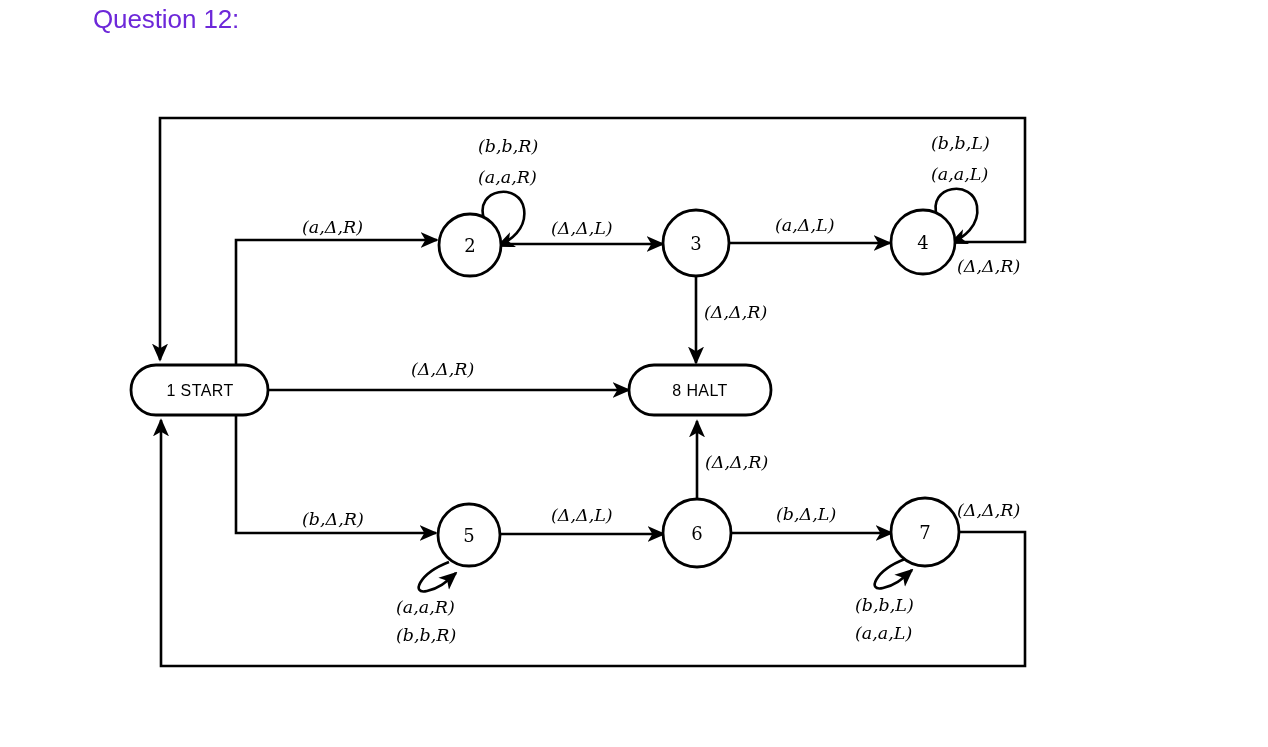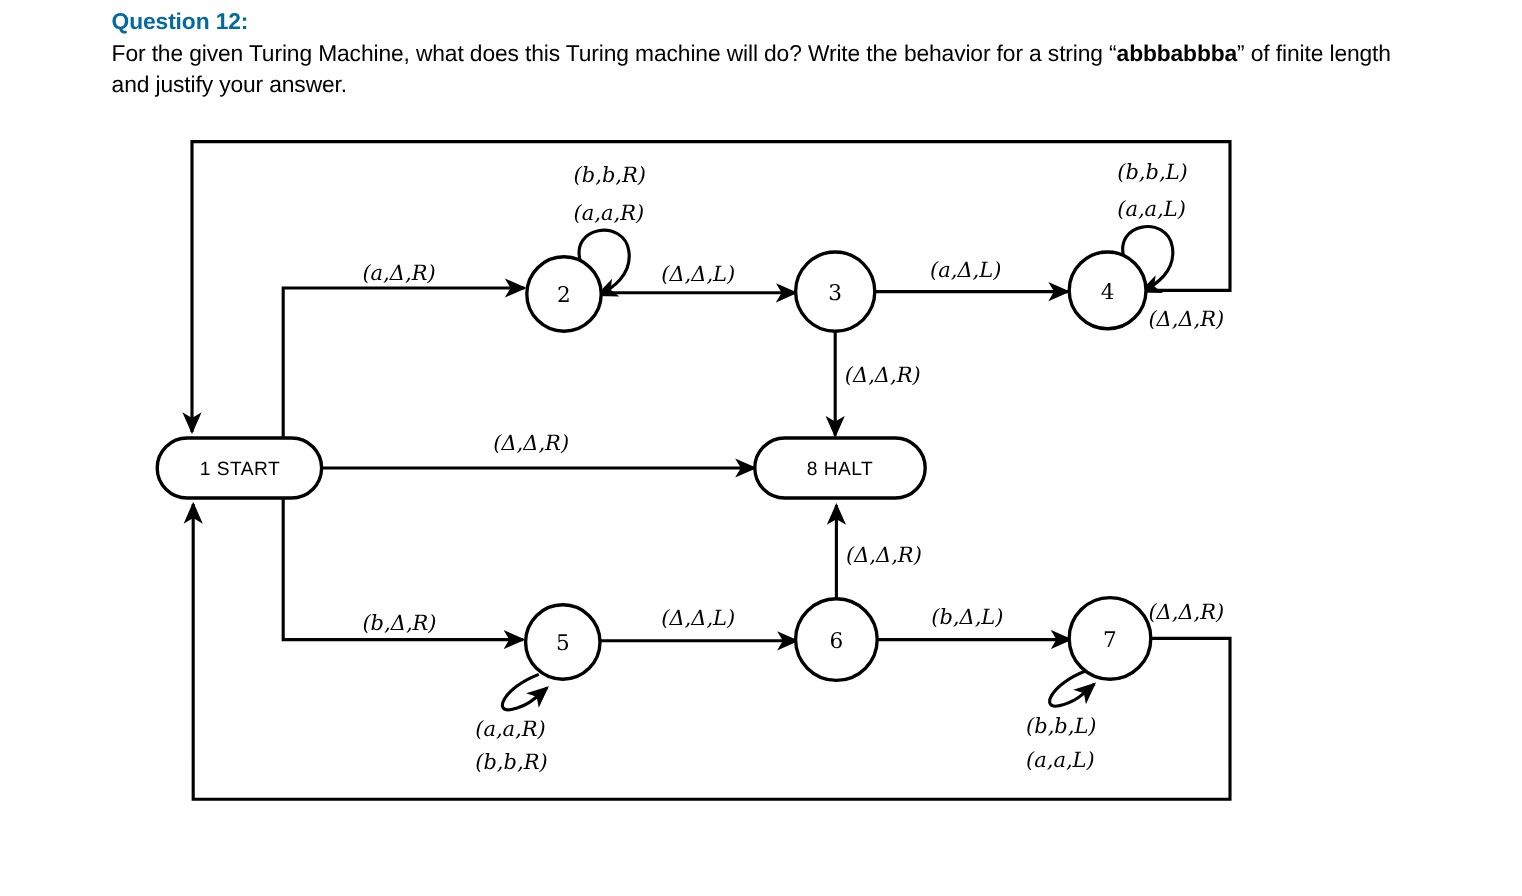--- a/index.html
+++ b/index.html
@@ -16,23 +16,23 @@
     font-family: "Liberation Sans", sans-serif;
   }
   #question-block {
     position: absolute;
     left: 93px;
     top: 6px;
     width: 1085px;
   }
   #question-title {
     font-family: "Liberation Sans", sans-serif;
-    font-size: 19px;
-    font-weight: bold;
-    color: #0369a1;
+    font-size: 26px;
+    font-weight: normal;
+    color: #6d28d9;
     line-height: 26px;
     letter-spacing: -0.1px;
   }
   #question-body {
     font-family: "Liberation Sans", sans-serif;
     font-size: 19px;
     font-weight: normal;
     color: #000000;
     line-height: 26px;
     letter-spacing: -0.1px;
@@ -71,21 +71,20 @@
     letter-spacing: 0.4px;
   }
 </style>
 </head>
 <body>
 
 <div id="page">
 
   <div id="question-block">
     <div id="question-title">Question 12:</div>
-    <div id="question-body"><span>For the given Turing Machine, what does this Turing machine will do? Write the behavior for a string “</span><span class="em">abbbabbba</span><span>” of finite length and justify your answer.</span></div>
   </div>
 
   <div id="diagram-wrap">
     <svg class="diagram" width="1268" height="747" viewBox="0 0 1268 747" xmlns="http://www.w3.org/2000/svg">
       <defs>
         <marker id="arrow" viewBox="0 0 10 10" refX="9" refY="5" markerWidth="7" markerHeight="7" orient="auto-start-reverse">
           <path d="M 0 0.6 L 10 5 L 0 9.4 L 2.6 5 Z" fill="#000000"></path>
         </marker>
       </defs>
 

